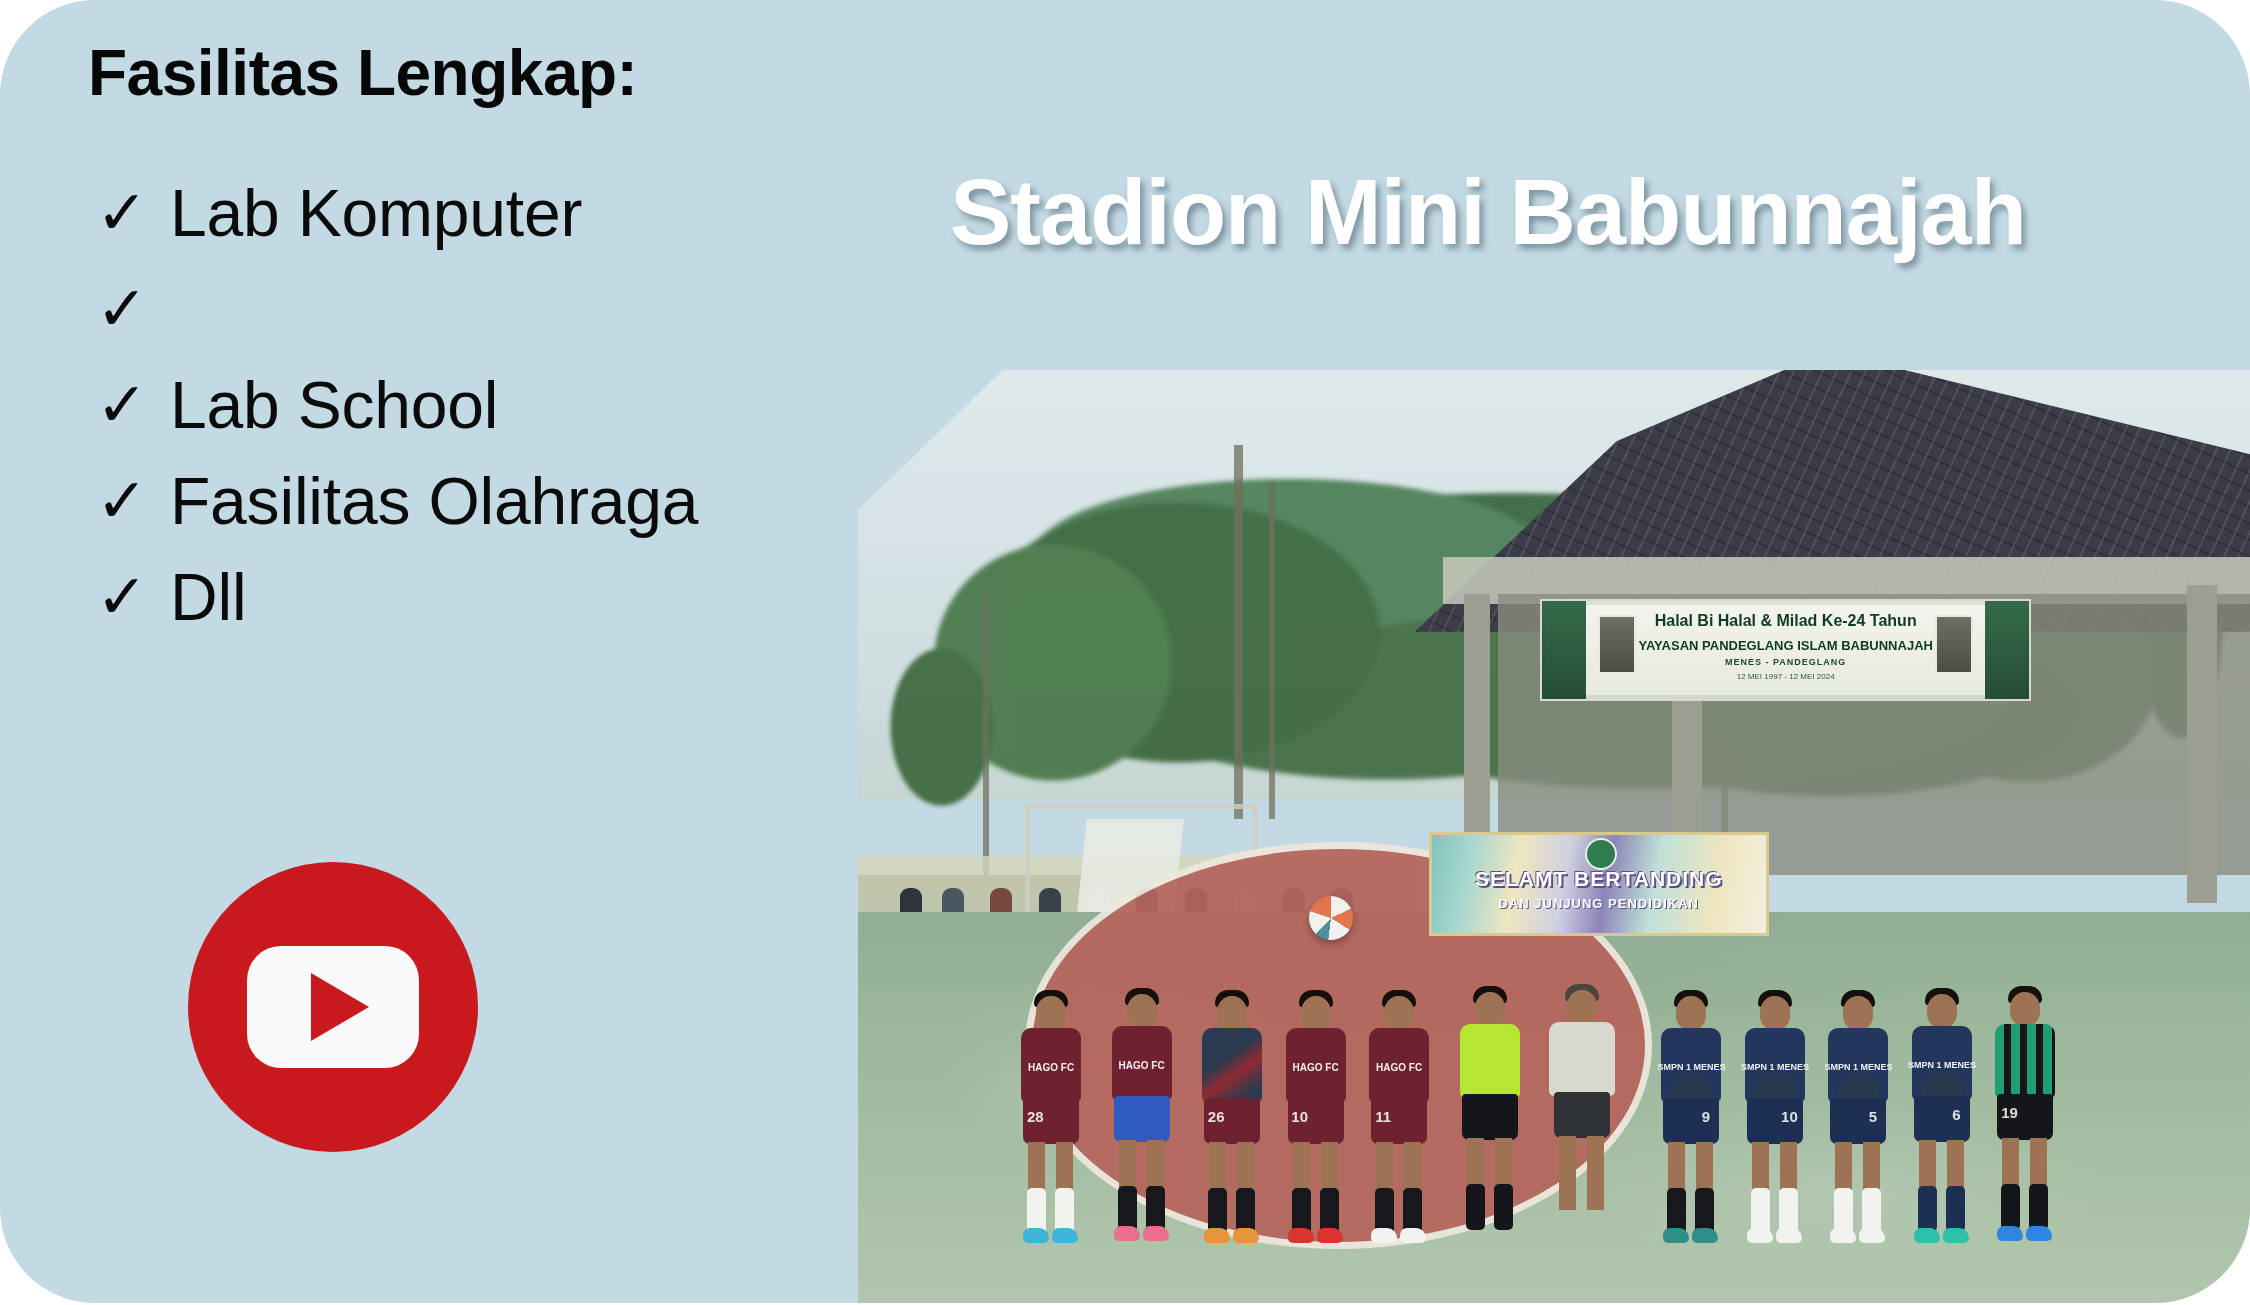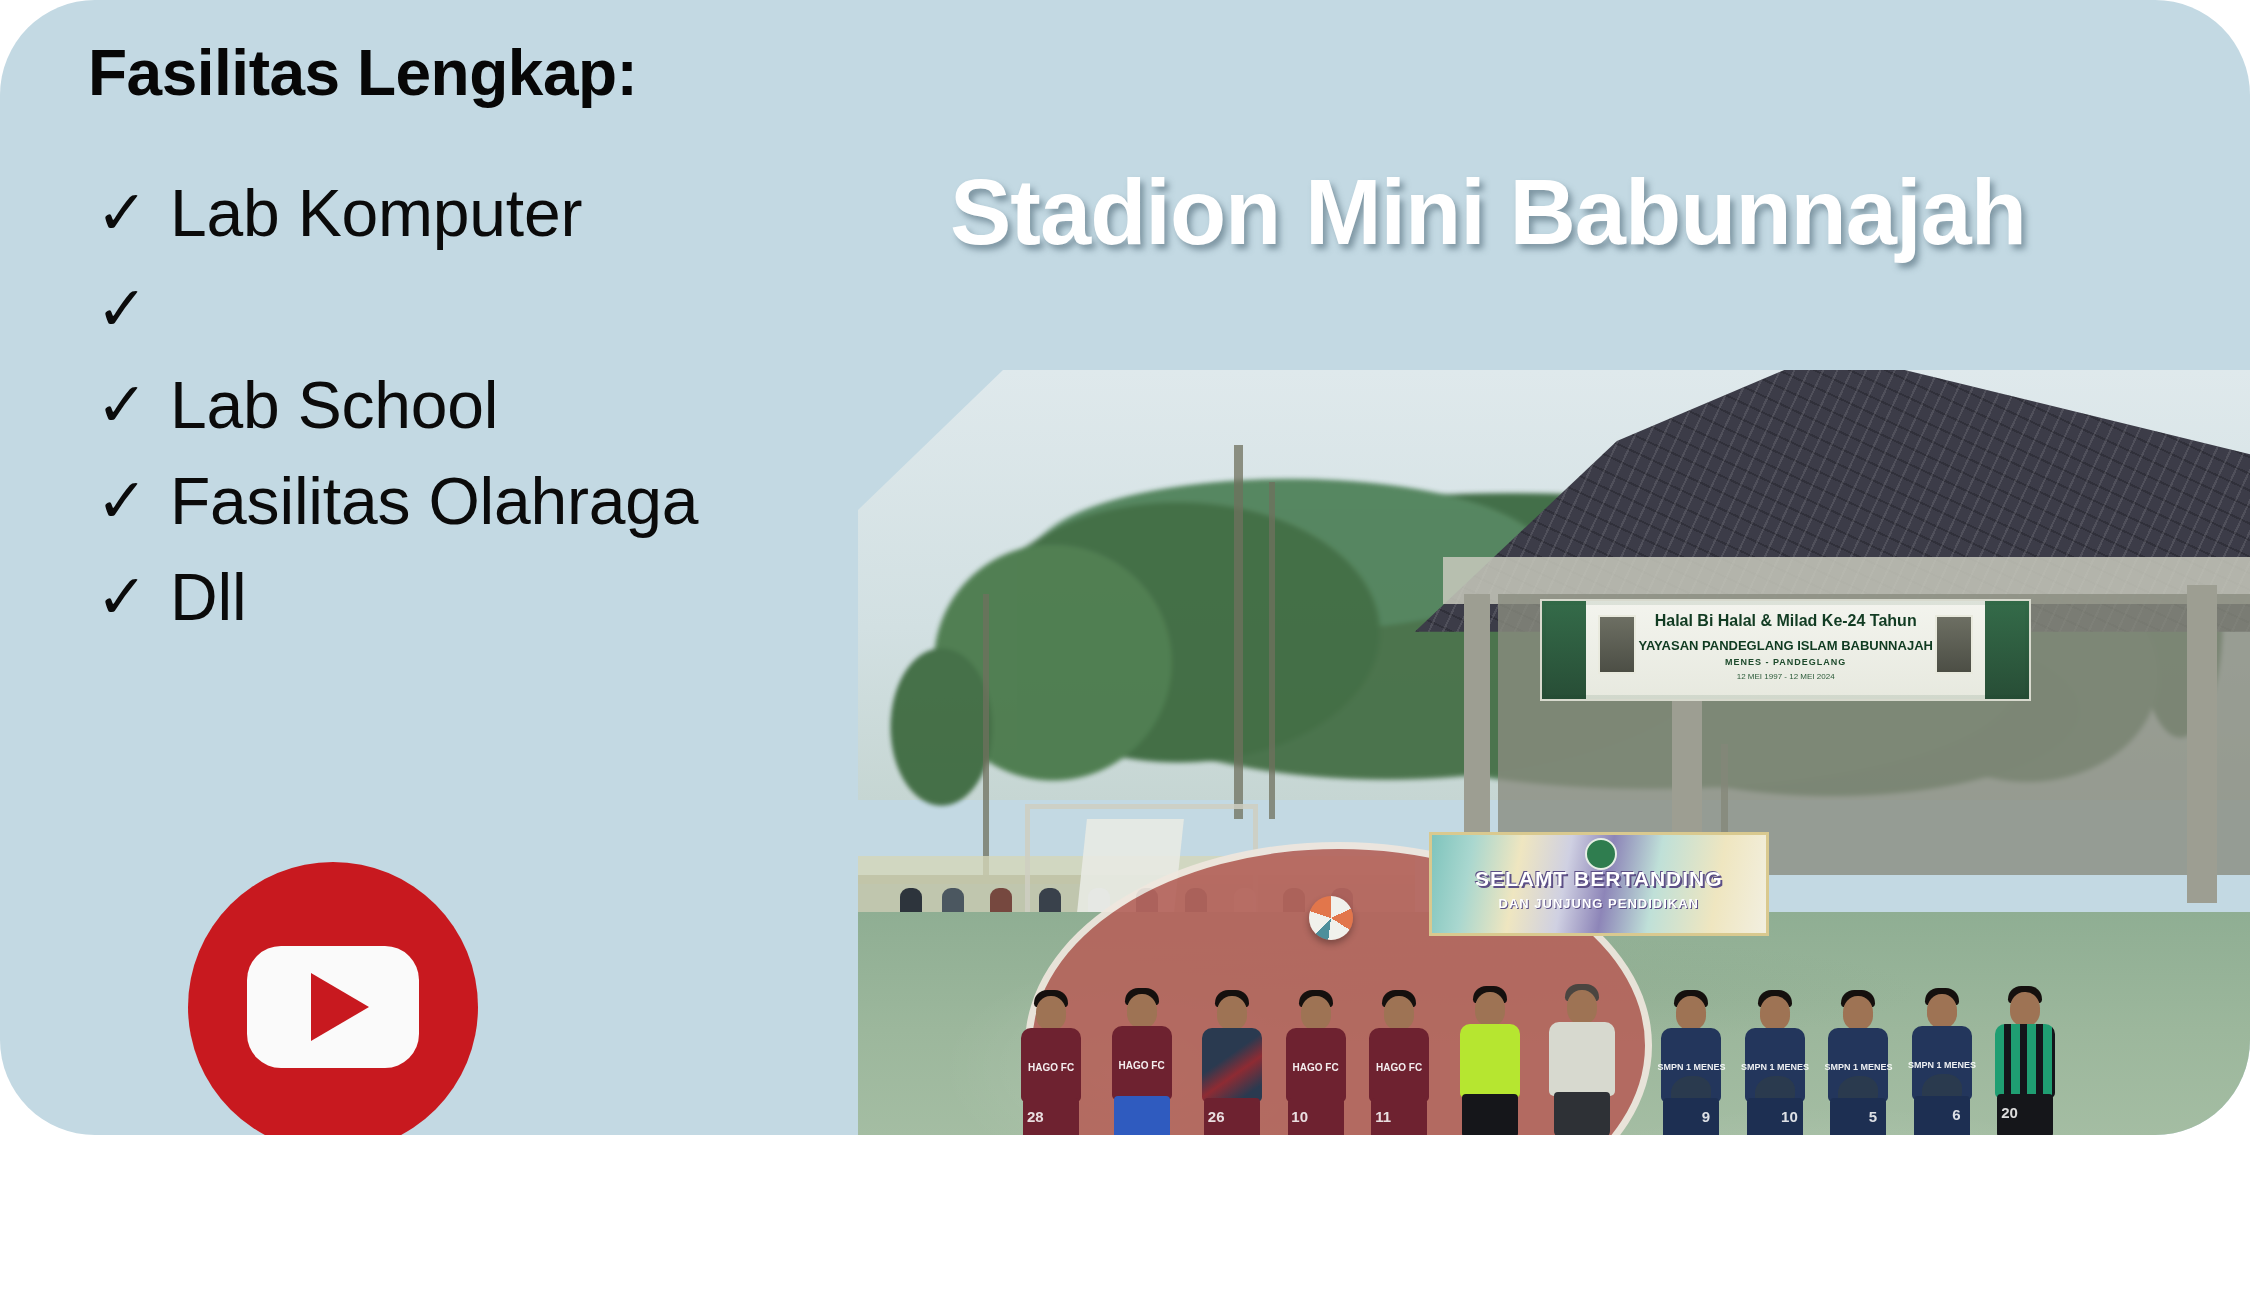--- a/index.html
+++ b/index.html
@@ -1,19 +1,19 @@
 <!DOCTYPE html>
 <html><head>
 <meta charset="utf-8">
 <style>
   html,body{margin:0;padding:0;background:#ffffff;}
   body{width:2250px;height:1305px;overflow:hidden;
        font-family:"Liberation Sans","DejaVu Sans",sans-serif;}
 
-  #slide{position:relative;width:2250px;height:1135px;
+  #slide{position:relative;width:2250px;height:1303px;
          background:#c3d9e3;border-radius:95px;overflow:hidden;}
 
   
   #left-panel{position:absolute;left:0;top:0;width:858px;height:1305px;}
 
   #heading{position:absolute;left:88px;top:36px;
            font-size:64px;font-weight:bold;color:#070707;
            letter-spacing:-0.5px;white-space:nowrap;}
 
   #facility-list{position:absolute;left:88px;top:165px;width:760px;}
@@ -412,21 +412,21 @@
         <div class="p-sockR" style="left:37px;top:198px;background:#1d2f52;"></div>
         <div class="p-shoeL" style="left:5px;top:240px;background:#2fc0a8;"></div>
         <div class="p-shoeR" style="left:34px;top:240px;background:#2fc0a8;"></div>
       </div>
 
       <div class="player" style="left:81.5%;width:66px;height:254px;">
         <div class="p-hair" style="top:0;"></div>
         <div class="p-head" style="top:6px;"></div>
         <div class="p-shirt" style="top:38px;background:repeating-linear-gradient(90deg,#1f9e72 0 9px,#14151a 9px 16px);"></div>
         <div class="p-shorts" style="top:108px;background:#15161a;"></div>
-        <div class="p-num" style="top:118px;left:26%;">20</div>
+        <div class="p-num" style="top:118px;left:26%;">19</div>
         <div class="p-legL" style="left:10px;top:152px;"></div>
         <div class="p-legR" style="left:38px;top:152px;"></div>
         <div class="p-sockL" style="left:9px;top:198px;background:#15161a;"></div>
         <div class="p-sockR" style="left:37px;top:198px;background:#15161a;"></div>
         <div class="p-shoeL" style="left:5px;top:240px;background:#2f86e0;"></div>
         <div class="p-shoeR" style="left:34px;top:240px;background:#2f86e0;"></div>
       </div>
 
       <div class="banner-pitch">
         <div class="bp-logo"></div>

